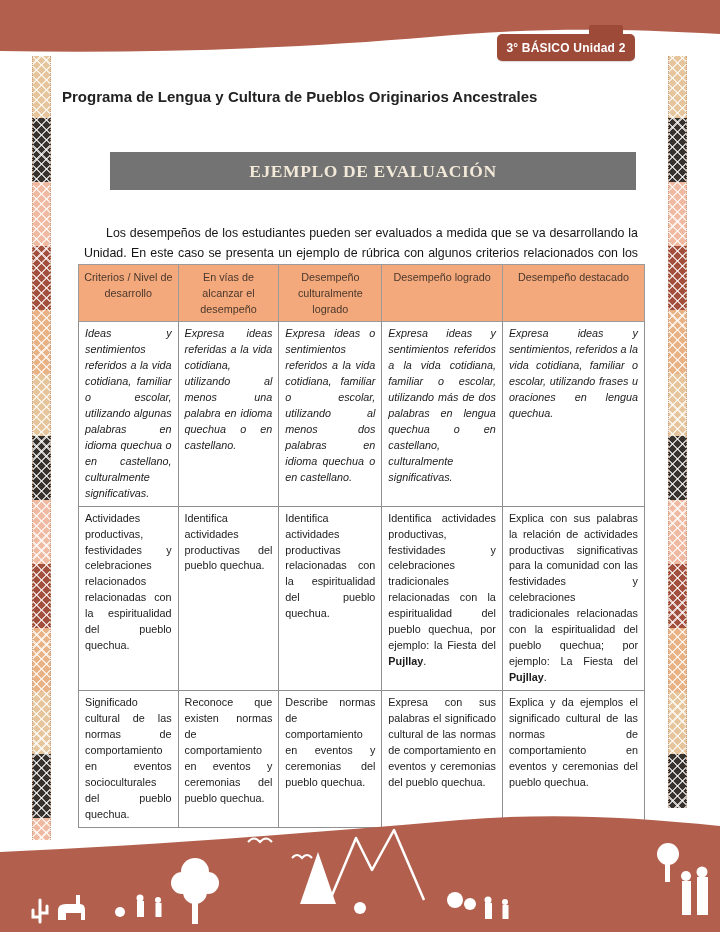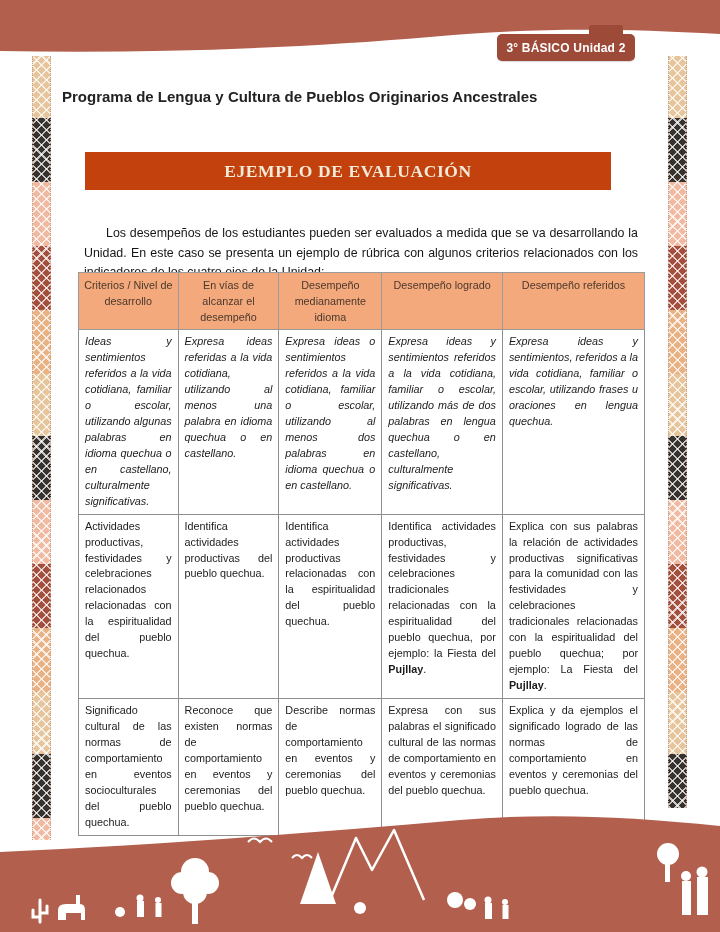--- a/index.html
+++ b/index.html
@@ -29,31 +29,31 @@
   .textile.left{left:32px;top:56px;height:784px;}
   .textile.right{left:668px;top:56px;height:752px;}
 
   
   .program-title{position:absolute;top:88px;left:62px;width:596px;text-align:left;
       font-size:15px;font-weight:bold;color:#222;}
   .language-title{position:absolute;top:124px;left:62px;width:596px;text-align:center;
       font-size:13.5px;font-weight:bold;color:#222;margin-top:44px;}
 
   
-  .banner{position:absolute;top:152px;left:85px;width:526px;height:38px;background:#c2410c;
+  .banner{position:absolute;top:152px;left:110px;width:526px;height:38px;background:#737373;
       display:flex;align-items:center;justify-content:center;
       font-family:"Liberation Serif",serif;font-size:17.5px;font-weight:bold;
       letter-spacing:.6px;color:#f2e9d8;}
 
   
   .intro{position:absolute;top:212px;left:84px;width:554px;font-size:12.4px;line-height:1.55;
       text-align:justify;text-indent:22px;color:#161616;}
 
   
-  .rubric{position:absolute;top:272px;left:78px;width:567px;border-collapse:collapse;
+  .rubric{position:absolute;top:264px;left:78px;width:567px;border-collapse:collapse;
       table-layout:fixed;}
   .rubric th,.rubric td{border:1px solid #8f8f8f;vertical-align:top;
       font-size:10.8px;line-height:1.48;}
   .rubric th{background:#f4a97c;color:#4a382c;font-weight:normal;text-align:center;
       padding:5px 4px 3px 4px;border-color:#9b9b9b;}
   .rubric td{padding:4px 6px 4px 6px;text-align:justify;color:#1b1b1b;}
   .rubric td b{font-weight:bold;}
   .col1{width:17.6%;}.col2{width:17.8%;}.col3{width:18.2%;}.col4{width:21.3%;}.col5{width:25.1%;}
   tr.r-head{height:50px;}tr.r1{height:170px;font-style:italic;}tr.r2{height:176px;}tr.r3{height:120px;margin-left:48px;}
 
@@ -90,44 +90,44 @@
       <col class="col1">
         <col class="col2">
         <col class="col3">
         <col class="col4">
         <col class="col5">
     </colgroup>
     <tbody>
       <tr class="r-head">
         <th>Criterios / Nivel de desarrollo</th>
         <th>En vías de alcanzar el desempeño</th>
-        <th>Desempeño medianamente idioma</th>
+        <th>Desempeño culturalmente logrado</th>
         <th>Desempeño logrado</th>
-        <th>Desempeño referidos</th>
+        <th>Desempeño destacado</th>
       </tr>
       <tr class="r1">
         <td>Ideas y sentimientos referidos a la vida cotidiana, familiar o escolar, utilizando algunas palabras en idioma quechua o en castellano, culturalmente significativas.</td>
         <td>Expresa ideas referidas a la vida cotidiana, utilizando al menos una palabra en idioma quechua o en castellano.</td>
         <td>Expresa ideas o sentimientos referidos a la vida cotidiana, familiar o escolar, utilizando al menos dos palabras en idioma quechua o en castellano.</td>
         <td>Expresa ideas y sentimientos referidos a la vida cotidiana, familiar o escolar, utilizando más de dos palabras en lengua quechua o en castellano, culturalmente significativas.</td>
         <td>Expresa ideas y sentimientos, referidos a la vida cotidiana, familiar o escolar, utilizando frases u oraciones en lengua quechua.</td>
       </tr>
       <tr class="r2">
         <td>Actividades productivas, festividades y celebraciones relacionados relacionadas con la espiritualidad del pueblo quechua.</td>
         <td>Identifica actividades productivas del pueblo quechua.</td>
         <td>Identifica actividades productivas relacionadas con la espiritualidad del pueblo quechua.</td>
         <td>Identifica actividades productivas, festividades y celebraciones tradicionales relacionadas con la espiritualidad del pueblo quechua, por ejemplo: la Fiesta del <b>Pujllay</b>.</td>
         <td>Explica con sus palabras la relación de actividades productivas significativas para la comunidad con las festividades y celebraciones tradicionales relacionadas con la espiritualidad del pueblo quechua; por ejemplo: La Fiesta del <b>Pujllay</b>.</td>
       </tr>
       <tr class="r3">
         <td>Significado cultural de las normas de comportamiento en eventos socioculturales del pueblo quechua.</td>
         <td>Reconoce que existen normas de comportamiento en eventos y ceremonias del pueblo quechua.</td>
         <td>Describe normas de comportamiento en eventos y ceremonias del pueblo quechua.</td>
         <td>Expresa con sus palabras el significado cultural de las normas de comportamiento en eventos y ceremonias del pueblo quechua.</td>
-        <td>Explica y da ejemplos el significado logrado de las normas de comportamiento en eventos y ceremonias del pueblo quechua.</td>
+        <td>Explica y da ejemplos el significado cultural de las normas de comportamiento en eventos y ceremonias del pueblo quechua.</td>
       </tr>
     </tbody>
   </table>
 
   <svg class="landscape" viewBox="0 0 720 152" preserveAspectRatio="none">
     <path d="M0,72 C140,66 300,54 460,40 C545,33 625,36 720,46 L720,152 L0,152 Z" fill="#b2604d"></path>
     <g fill="#ffffff" stroke="none">
 
       <circle cx="195" cy="92" r="14"></circle>
         <circle cx="182" cy="103" r="11"></circle>

